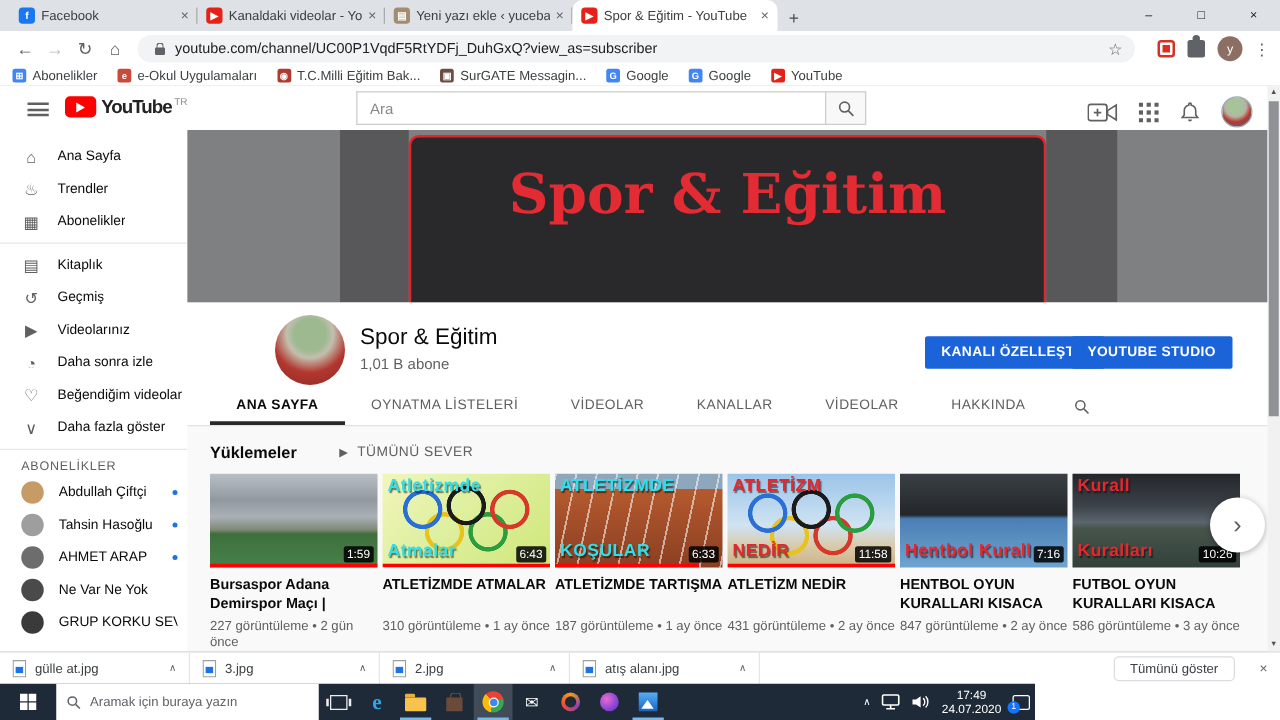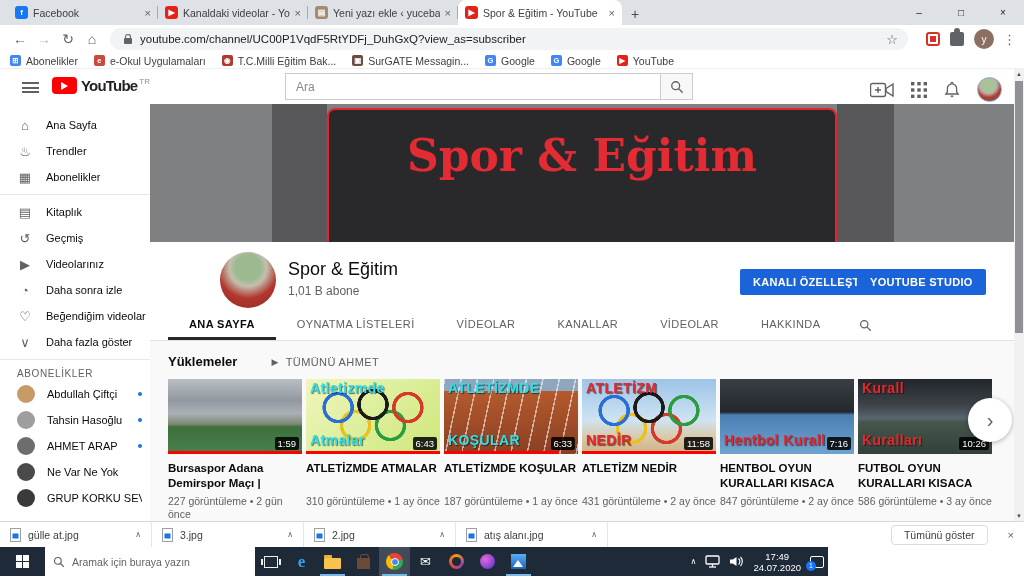--- a/index.html
+++ b/index.html
@@ -453,21 +453,21 @@
           </svg>
       </div>
     </div>
   </div>
 
   <div class="uploads">
     <div class="up-head">
       <span class="up-title">Yüklemeler</span>
       <span class="up-playall">
         <span class="pa-tri">▶</span>
-        <span>TÜMÜNÜ AHMET</span>
+        <span>TÜMÜNÜ SEVER</span>
       </span>
     </div>
     <div class="cards">
 
         <div class="card">
           <div class="thumb stadium">
 
             <span class="duration">1:59</span>
             <span class="progress" style="width: 100%;"></span>
           </div>
@@ -486,21 +486,21 @@
           <div class="v-meta">310 görüntüleme • 1 ay önce</div>
         </div>
 
         <div class="card">
           <div class="thumb track">
             <span class="ov ov-top" style="color: rgb(47, 224, 232);">ATLETİZMDE</span>
             <span class="ov ov-bottom" style="color: rgb(47, 224, 232);">KOŞULAR</span>
             <span class="duration">6:33</span>
             <span class="progress" style="width: 86%;"></span>
           </div>
-          <div class="v-title">ATLETİZMDE KOŞULAR</div>
+          <div class="v-title">ATLETİZMDE TARTIŞMA</div>
           <div class="v-meta">187 görüntüleme • 1 ay önce</div>
         </div>
 
         <div class="card">
           <div class="thumb rings-sky">
             <span class="ov ov-top" style="color: rgb(232, 38, 46);">ATLETİZM</span>
             <span class="ov ov-bottom" style="color: rgb(232, 38, 46);">NEDİR</span>
             <span class="duration">11:58</span>
             <span class="progress" style="width: 100%;"></span>
           </div>

